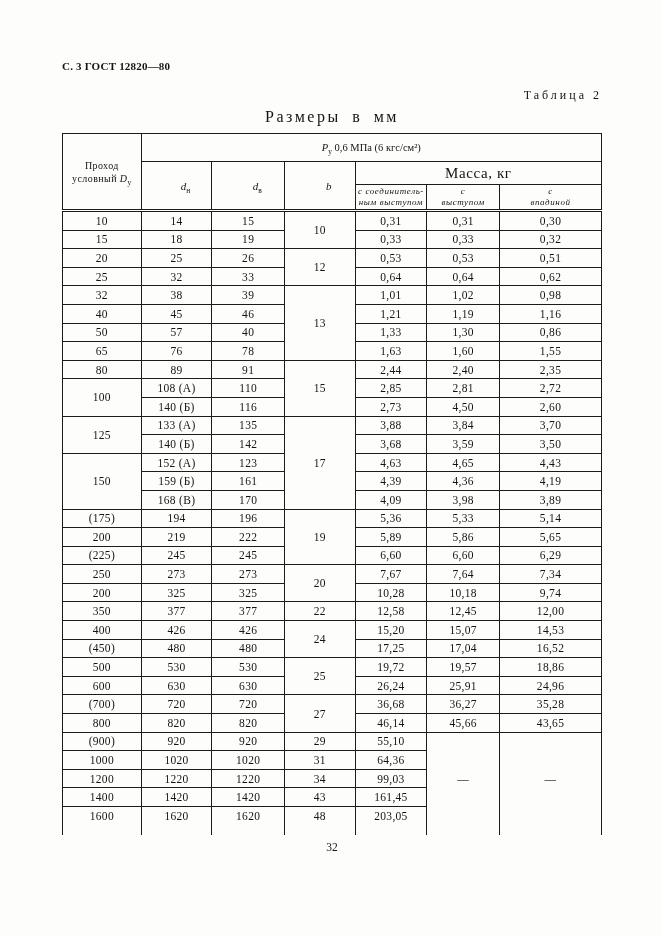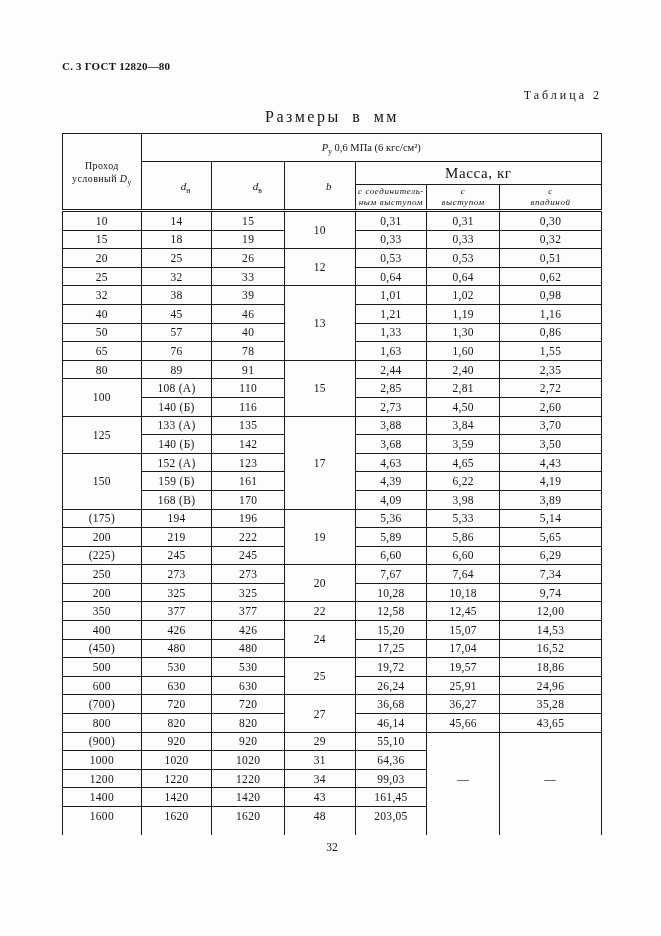--- a/index.html
+++ b/index.html
@@ -197,21 +197,21 @@
           <td>152 (А)</td>
           <td>123</td>
           <td>4,63</td>
           <td>4,65</td>
           <td>4,43</td>
         </tr>
         <tr>
           <td>159 (Б)</td>
           <td>161</td>
           <td>4,39</td>
-          <td>6,22</td>
+          <td>4,36</td>
           <td>4,19</td>
         </tr>
         <tr>
           <td>168 (В)</td>
           <td>170</td>
           <td>4,09</td>
           <td>3,98</td>
           <td>3,89</td>
         </tr>
         <tr>

